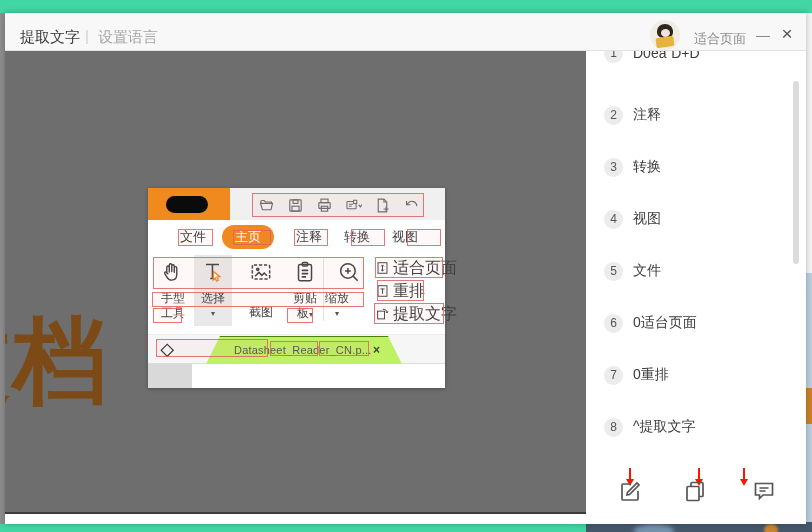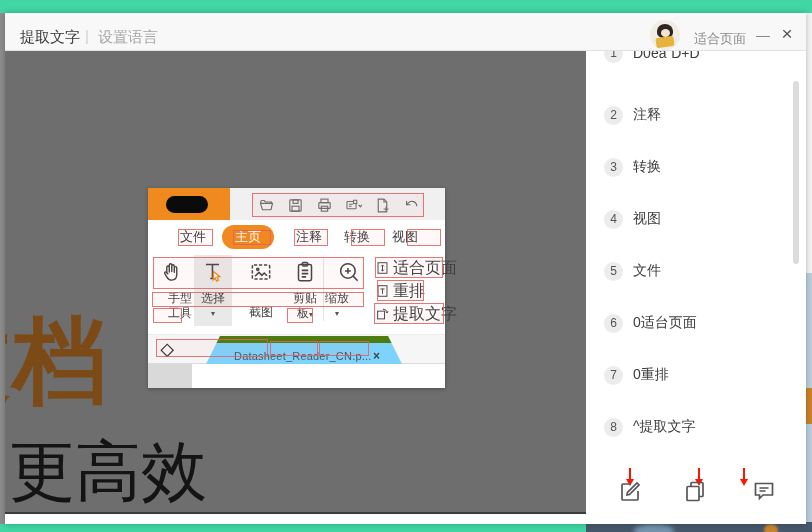--- a/index.html
+++ b/index.html
@@ -55,21 +55,21 @@
   .tool .ticon svg { width:26px; height:26px; }
   .tool .tlab { font-size:12px; line-height:15px; color:#3f3f3f; }
   .tool.selected { background:#e9e9e9; height:71px; }
   .tool .caret { font-size:8px; color:#555; }
   .tools .vdiv { position:absolute; left:175px; top:4px; width:1px; height:64px; background:#e3e3e3; }
   .viewopt { position:absolute; left:228px; width:69px; height:20px; display:flex; align-items:center; color:#3f3f3f; }
   .viewopt svg { width:13px; height:14px; margin-right:4px; flex:none; color:#444; }
   .viewopt .vlab { font-size:16px; white-space:nowrap; }
   .shot .tabbar { position:absolute; left:0; top:146px; width:297px; height:30px; background:#f6f6f6; border-top:1px solid #ebebeb; border-bottom:1px solid #dcdcdc; }
   .shot .diamond { position:absolute; left:10px; top:6px; width:18px; height:18px; color:#333; }
-  .shot .doc-tab { position:absolute; left:58px; top:1px; width:196px; height:28px; background:#7dd3fc; clip-path:polygon(14px 0, 182px 0, 196px 28px, 0 28px); border-top:7px solid #4d7c0f; }
+  .shot .doc-tab { position:absolute; left:58px; top:1px; width:196px; height:28px; background:#bef264; clip-path:polygon(14px 0, 182px 0, 196px 28px, 0 28px); border-top:1px solid #4d7c0f; }
   .shot .doc-tab .ttext { position:absolute; left:28px; top:7px; font-size:11px; color:#555; letter-spacing:.2px; }
   .shot .doc-tab .tclose { position:absolute; right:22px; top:6px; font-size:12px; color:#444; font-weight:700; }
   .shot .below { position:absolute; left:0; top:176px; width:297px; height:24px; background:#fff; }
   .shot .below .corner { position:absolute; left:0; top:0; width:44px; height:24px; background:#d9d9d9; }
   .ocr-box { position:absolute; border:1px solid rgba(224,96,96,.85); background:rgba(255,120,120,.05); pointer-events:none; }
 
   
   .sb-item { position:absolute; left:0; width:200px; height:22px; display:flex; align-items:center; cursor:pointer; }
   .sb-num { width:19px; height:19px; margin-left:18px; background:#ececec; color:#555; border-radius:50%; font-size:12px; display:flex; align-items:center; justify-content:center; flex:none; }
   .sb-text { margin-left:10px; font-size:14px; color:#3d3d3d; white-space:nowrap; }
@@ -197,21 +197,21 @@
           <div class="vdiv"></div>
           <div class="tool" style="left:182px">
             <div class="ticon">
               <svg viewBox="0 0 24 24" fill="none" stroke="currentColor" stroke-width="1.4">
                   <circle cx="11" cy="11" r="6.7"></circle>
                   <path d="M11 8.3v5.4M8.3 11h5.4M15.8 15.8l4.2 4.2"></path>
                 </svg>
             </div>
           </div>
 
-          <div class="tool" style="left:13px; top:38px">
+          <div class="tool" style="left:6px; top:38px">
             <div class="tlab">手型</div>
             <div class="tlab">工具</div>
           </div>
           <div class="tool" style="left:46px; top:38px">
             <div class="tlab">选择</div>
             <div class="tlab caret">▾</div>
           </div>
           <div class="tool" style="left:94px; top:52px">
             <div class="tlab">截图</div>
           </div>
@@ -274,21 +274,20 @@
         <div class="ocr-box" style="left:139px;top:120px;width:26px;height:15px"></div>
         <div class="ocr-box" style="left:227px;top:69px;width:68px;height:21px"></div>
         <div class="ocr-box" style="left:229px;top:92px;width:47px;height:21px"></div>
         <div class="ocr-box" style="left:226px;top:115px;width:70px;height:21px"></div>
         <div class="ocr-box" style="left:8px;top:151px;width:112px;height:18px"></div>
         <div class="ocr-box" style="left:122px;top:153px;width:48px;height:15px"></div>
         <div class="ocr-box" style="left:171px;top:153px;width:50px;height:15px"></div>
       </div>
 
       <div class="headline1">文档</div>
-      <div class="headline2">更高效</div>
     </div>
 
     <div class="sidebar">
       <div class="sb-item" style="top:-9px">
         <span class="sb-num">1</span>
         <span class="sb-text">D0ea`D+D</span>
       </div>
       <div class="sb-item" style="top:53px">
         <span class="sb-num">2</span>
         <span class="sb-text">注释</span>

